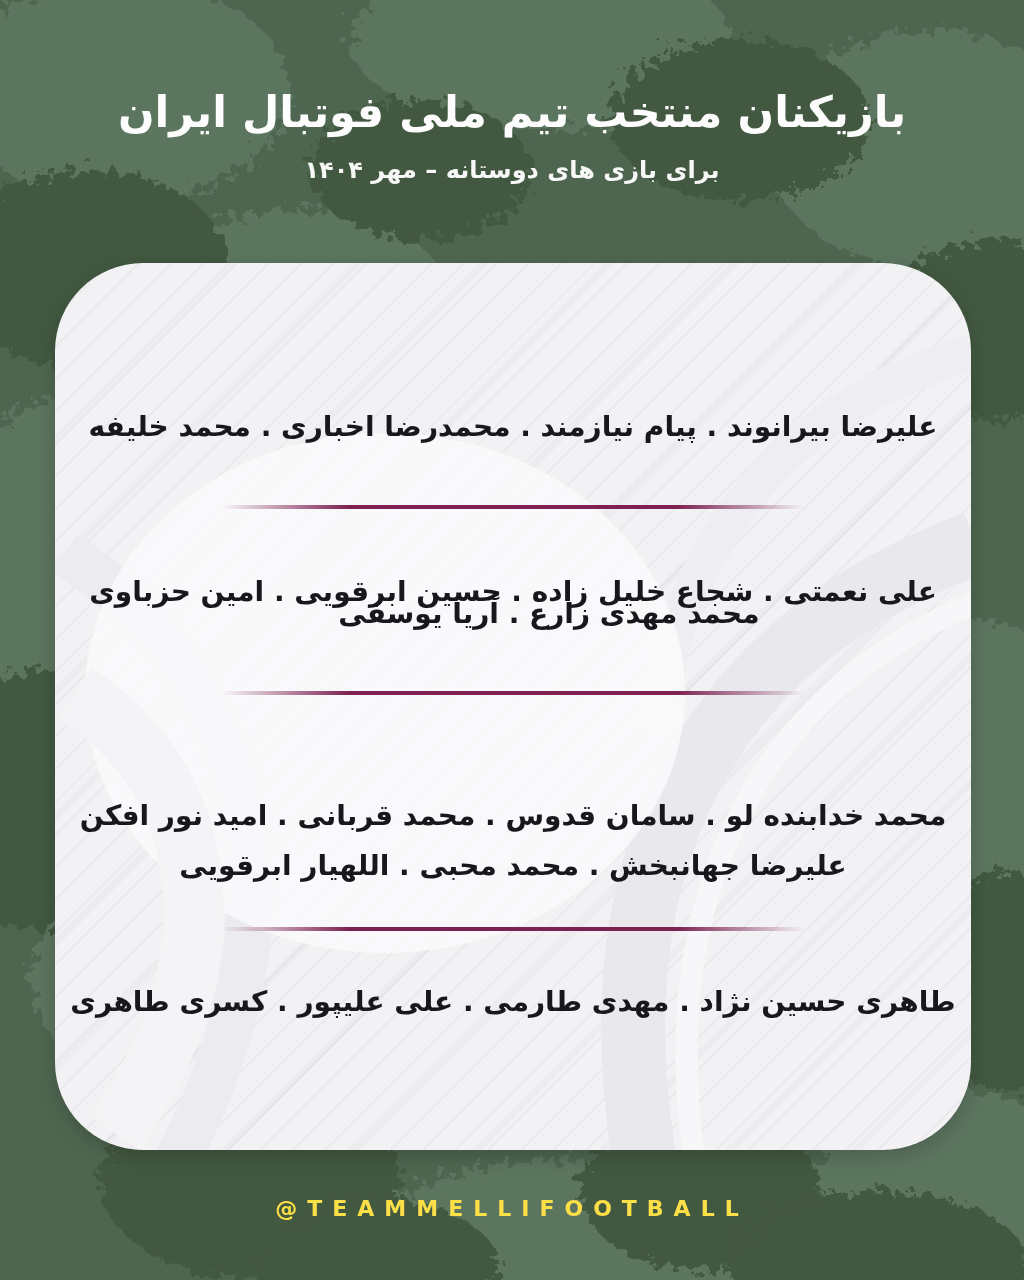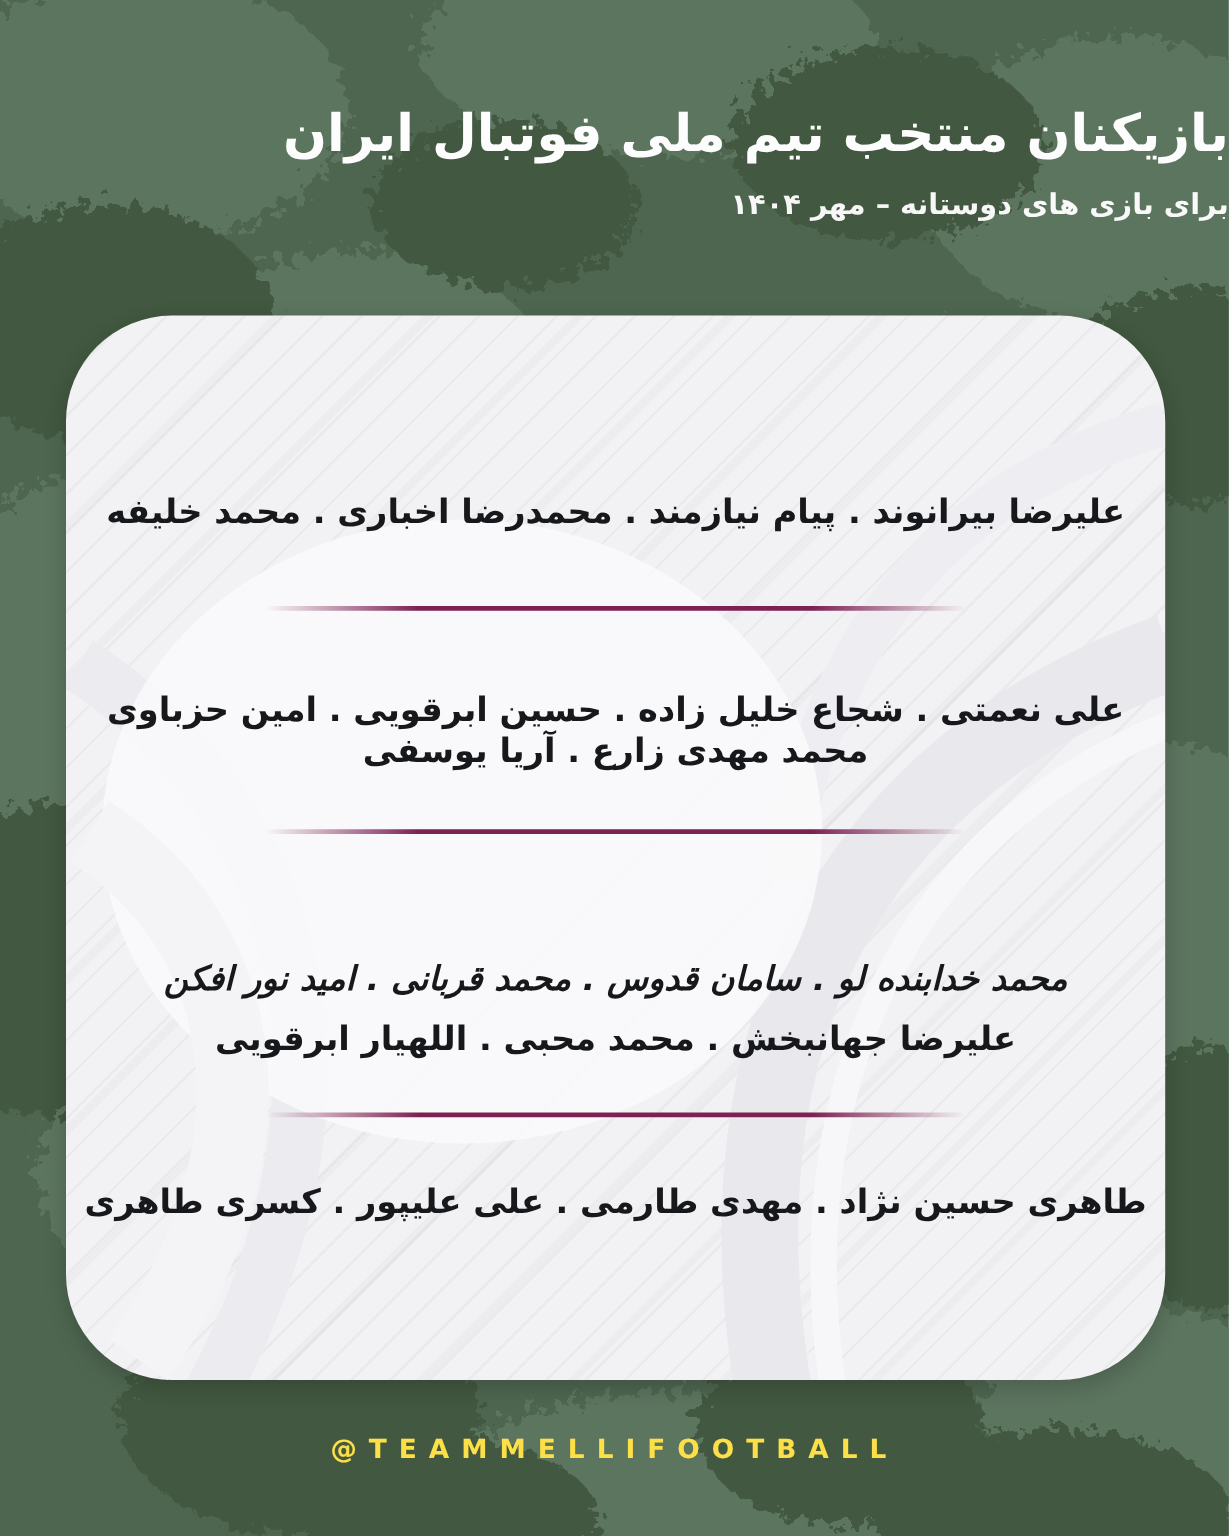--- a/index.html
+++ b/index.html
@@ -6,21 +6,21 @@
   html,body { width:1024px; height:1280px; }
   body { font-family:"DejaVu Sans", sans-serif; }
 
   .stage {
     position:relative; width:1024px; height:1280px;
     background:#4e6650; overflow:hidden;
   }
   .camo { position:absolute; inset:0; }
 
   
-  .header { position:absolute; top:86px; left:0; width:100%; direction:rtl; color:#fdfdfd; }
+  .header { position:absolute; top:86px; left:0; width:100%; text-align:center; direction:rtl; color:#fdfdfd; }
   .title { font-size:43px; font-weight:bold; line-height:1.25; letter-spacing:0; }
   .subtitle { font-size:24px; font-weight:bold; margin-top:16px; opacity:.97; }
 
   
   .card {
     position:absolute; left:55px; top:263px; width:916px; height:887px;
     background:#f2f2f4; border-radius:88px; overflow:hidden;
     box-shadow:0 6px 18px rgba(0,0,0,.18);
   }
   .card-streaks {
@@ -32,23 +32,23 @@
   .card-art { position:absolute; inset:0; }
 
   .roster { position:absolute; inset:0; direction:rtl; }
   .line {
     position:absolute; left:0; width:100%; text-align:center;
     font-size:28px; font-weight:bold; color:#17181b; line-height:40px;
     font-family:"DejaVu Sans", sans-serif;
   }
   .l-s1  { top:144px; }
   .l-s2a { top:289px;margin-top:20px; }
-  .l-s2b { top:343px; }
+  .l-s2b { top:331px;margin-left:36px; }
   .l-s3a { top:483px; }
-  .l-s3b { top:533px;font-style:italic; }
+  .l-s3b { top:533px; }
   .l-s3c { top:583px; }
   .l-s4  { top:719px; }
 
   .divider {
     position:absolute; left:50%; transform:translateX(-50%);
     width:584px; height:4px; border-radius:2px;
     background:linear-gradient(to right,
       rgba(124,33,81,0) 0%, #7c2151 22%, #7c2151 78%, rgba(124,33,81,0) 100%);
   }
   .d1 { top:242px; }

